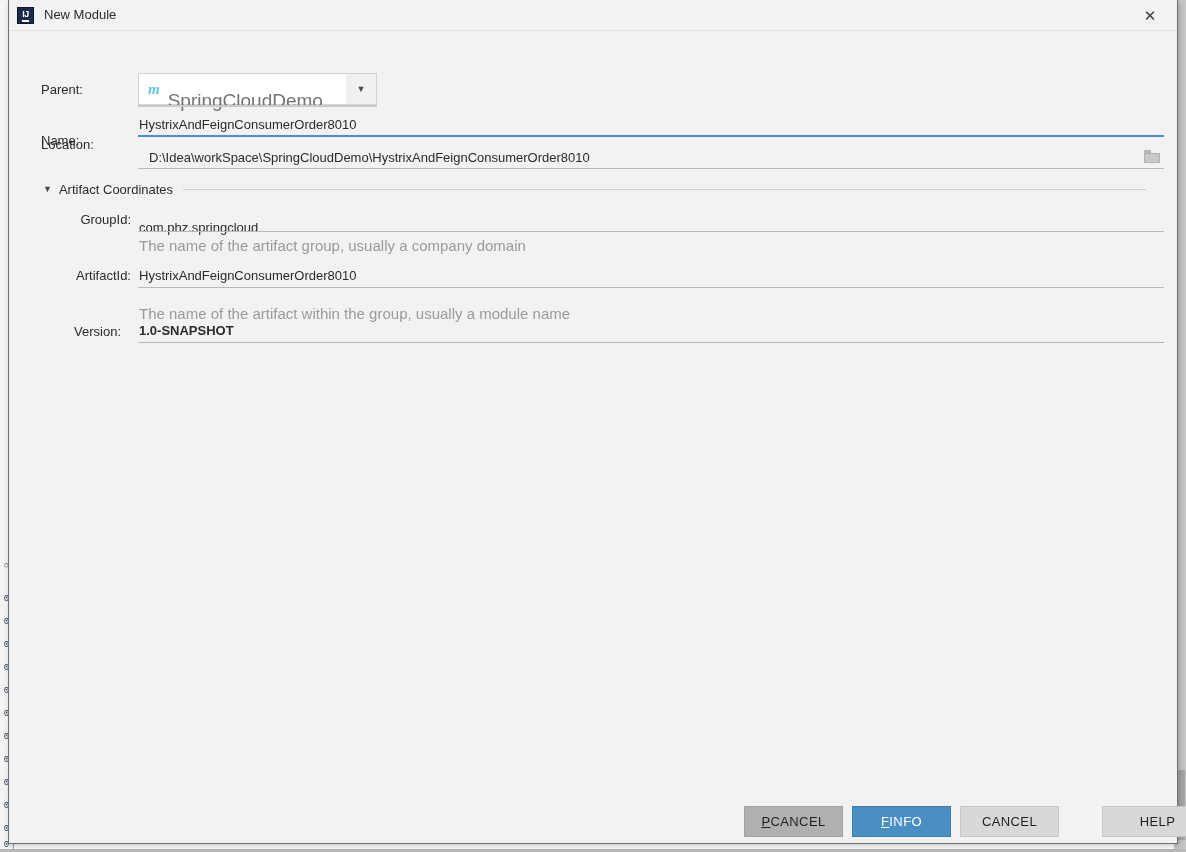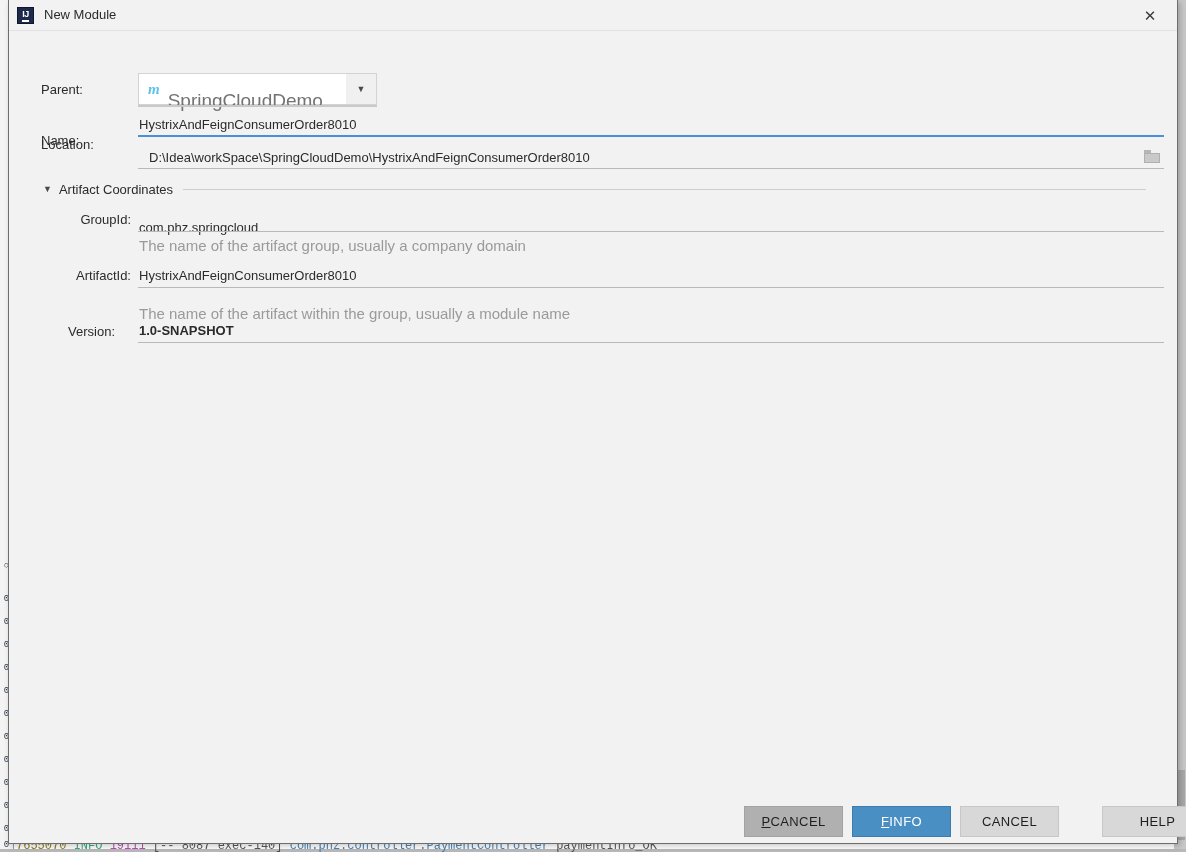--- a/index.html
+++ b/index.html
@@ -311,28 +311,20 @@
   <div class="ide-foldmark" style="top:663px;">0</div>
   <div class="ide-foldmark" style="top:686px;">0</div>
   <div class="ide-foldmark" style="top:709px;">0</div>
   <div class="ide-foldmark" style="top:732px;">0</div>
   <div class="ide-foldmark" style="top:755px;">0</div>
   <div class="ide-foldmark" style="top:778px;">0</div>
   <div class="ide-foldmark" style="top:801px;">0</div>
   <div class="ide-foldmark" style="top:824px;">0</div>
   <div class="ide-foldmark" style="top:840px;">0</div>
 
-  <div class="ide-console-line" style="top:840px;">
-    <span class="c-ts">7655070</span>
-    <span class="c-lvl">INFO</span>
-    <span class="c-thr">19111</span>
-    <span class="c-txt">[-- 8087 exec-140]</span>
-    <span class="c-src">com.phz.controller.PaymentController</span>
-    <span class="c-txt">paymentInfo_OK</span>
-  </div>
 </div>
 
 <div id="dialog">
 
   <div class="titlebar">
     <div class="title-icon">
       <span class="ij">IJ</span>
     </div>
     <div class="title-text">New Module</div>
     <div class="title-close">✕</div>
@@ -369,21 +361,21 @@
     <div class="row-label rt" style="left:22px; top:181px; width:100px;">GroupId:</div>
     <div class="field-text" style="left:130px; top:189px; width:1020px;">com.phz.springcloud</div>
     <div class="field-line" style="left:129px; top:200px; width:1026px;"></div>
     <div class="hint-text" style="left:130px; top:206px;">The name of the artifact group, usually a company domain</div>
 
     <div class="row-label rt" style="left:22px; top:237px; width:100px;">ArtifactId:</div>
     <div class="field-text" style="left:130px; top:237px; width:1020px;">HystrixAndFeignConsumerOrder8010</div>
     <div class="field-line" style="left:129px; top:256px; width:1026px;"></div>
     <div class="hint-text" style="left:130px; top:250px;margin-top:24px;">The name of the artifact within the group, usually a module name</div>
 
-    <div class="row-label rt" style="left:6px; top:293px; width:100px;">Version:</div>
+    <div class="row-label rt" style="left:12px; top:293px; width:100px;">Version:</div>
     <div class="field-text" style="left:130px; top:292px; width:1020px;font-weight:bold;">1.0-SNAPSHOT</div>
     <div class="field-line" style="left:129px; top:311px; width:1026px;"></div>
   </div>
 
   <div class="buttons">
     <div class="btn btn-prev">
       <span class="mn">P</span>
         <span>CANCEL</span>
     </div>
     <div class="btn btn-finish">

